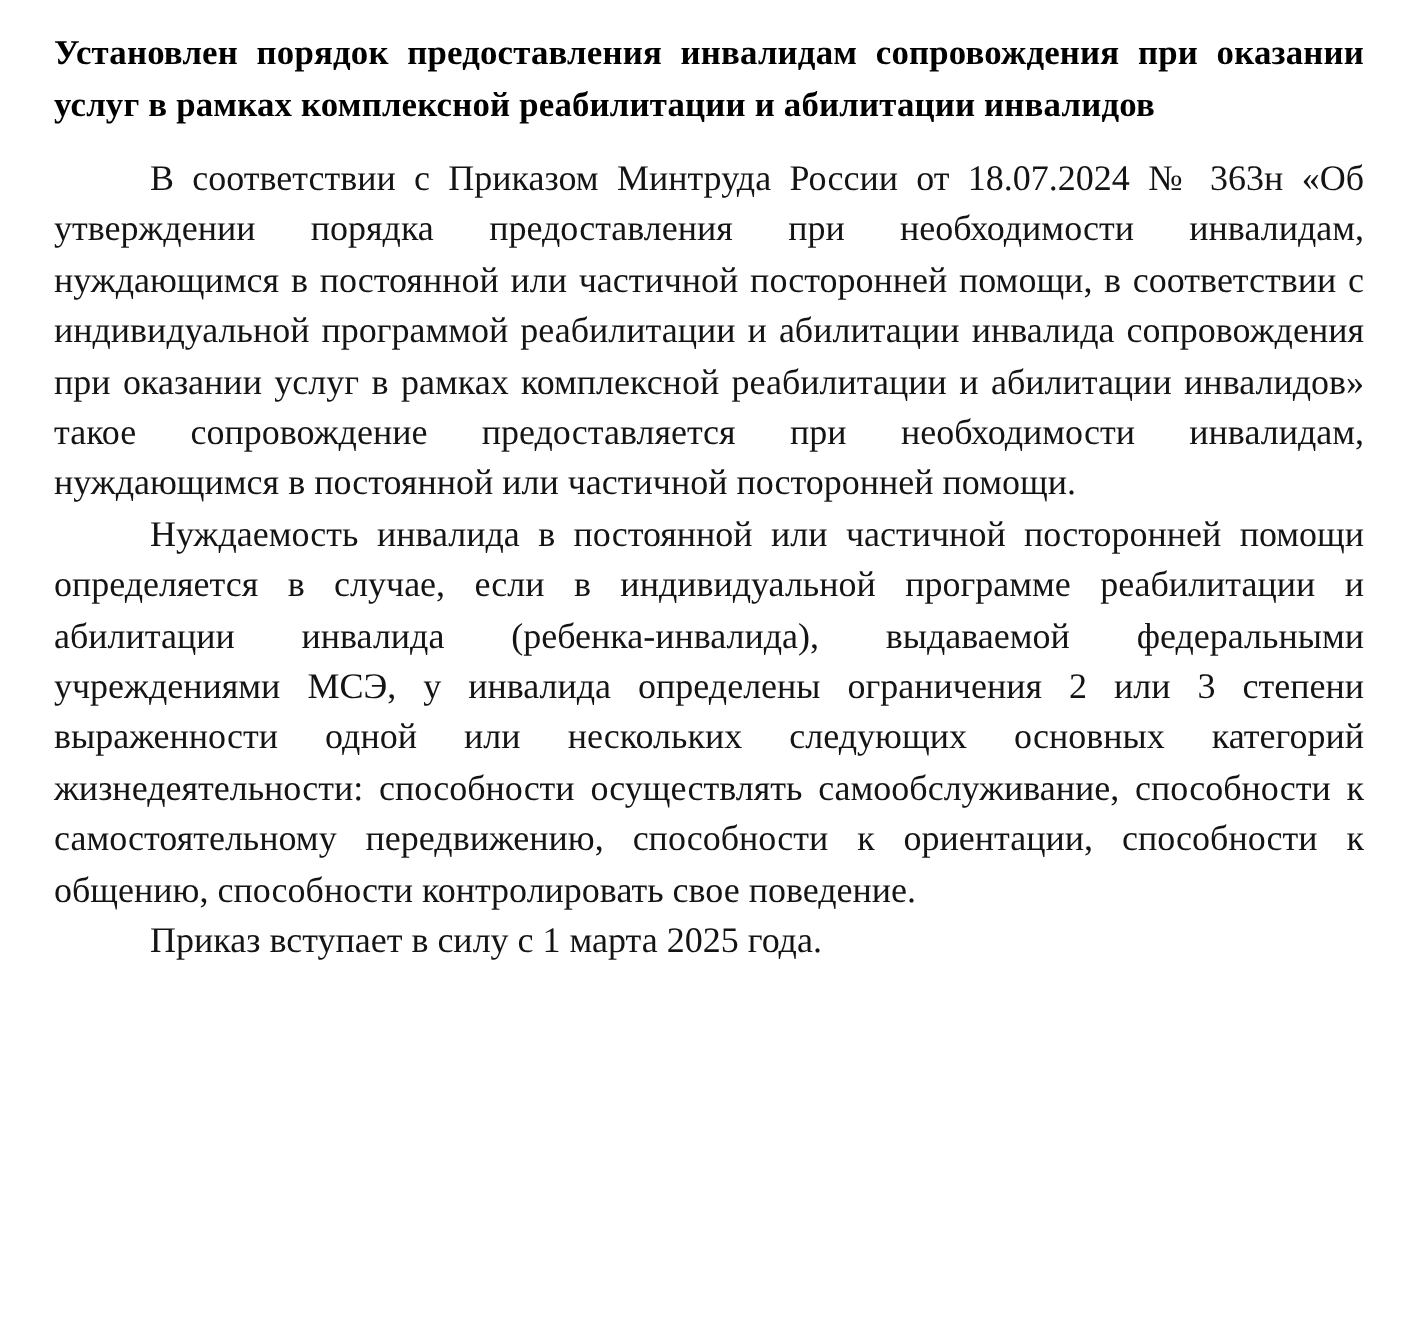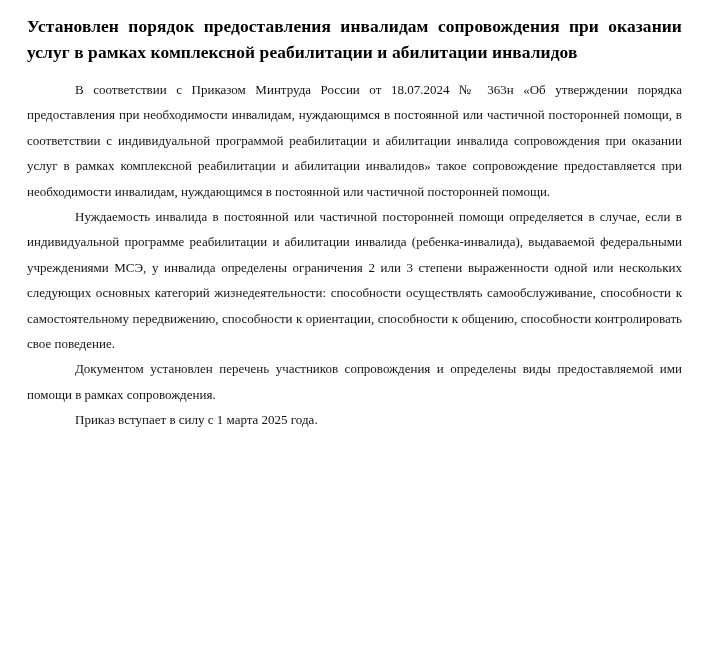--- a/index.html
+++ b/index.html
@@ -43,21 +43,21 @@
   }
 
   
   .paragraphs {
     margin: 0;
   }
 
   .doc-para {
     font-family: "Liberation Serif", "DejaVu Serif", serif;
     font-weight: normal;
-    font-size: 13px;
+    font-size: 18px;
     line-height: 25.4px;
     text-align: justify;
     text-align-last: left;
     text-indent: 48px;
     color: #141414;
     margin: 0;
     hyphens: none;
   }
 
   
@@ -87,21 +87,20 @@
   <div class="doc-body">
 
     <h1 class="doc-title">Установлен порядок предоставления инвалидам сопровождения при оказании услуг в рамках комплексной реабилитации и абилитации инвалидов</h1>
 
     <div class="paragraphs">
 
       <p class="doc-para">В соответствии с Приказом Минтруда России от 18.07.2024 № 363н «Об утверждении порядка предоставления при необходимости инвалидам, нуждающимся в постоянной или частичной посторонней помощи, в соответствии с индивидуальной программой реабилитации и абилитации инвалида сопровождения при оказании услуг в рамках комплексной реабилитации и абилитации инвалидов» такое сопровождение предоставляется при необходимости инвалидам, нуждающимся в постоянной или частичной посторонней помощи.</p>
 
       <p class="doc-para">Нуждаемость инвалида в постоянной или частичной посторонней помощи определяется в случае, если в индивидуальной программе реабилитации и абилитации инвалида (ребенка-инвалида), выдаваемой федеральными учреждениями МСЭ, у инвалида определены ограничения 2 или 3 степени выраженности одной или нескольких следующих основных категорий жизнедеятельности: способности осуществлять самообслуживание, способности к самостоятельному передвижению, способности к ориентации, способности к общению, способности контролировать свое поведение.</p>
 
-      <p class="doc-para">Документом установлен перечень участников сопровождения и определены виды предоставляемой ими помощи в рамках сопровождения.</p>
 
 
       <p class="doc-para">Приказ вступает в силу с 1 марта 2025 года.</p>
 
     </div>
 
   </div>
 
   <div class="signature-block">
     <div class="signature-line">Прокуратура Октябрьского</div>

